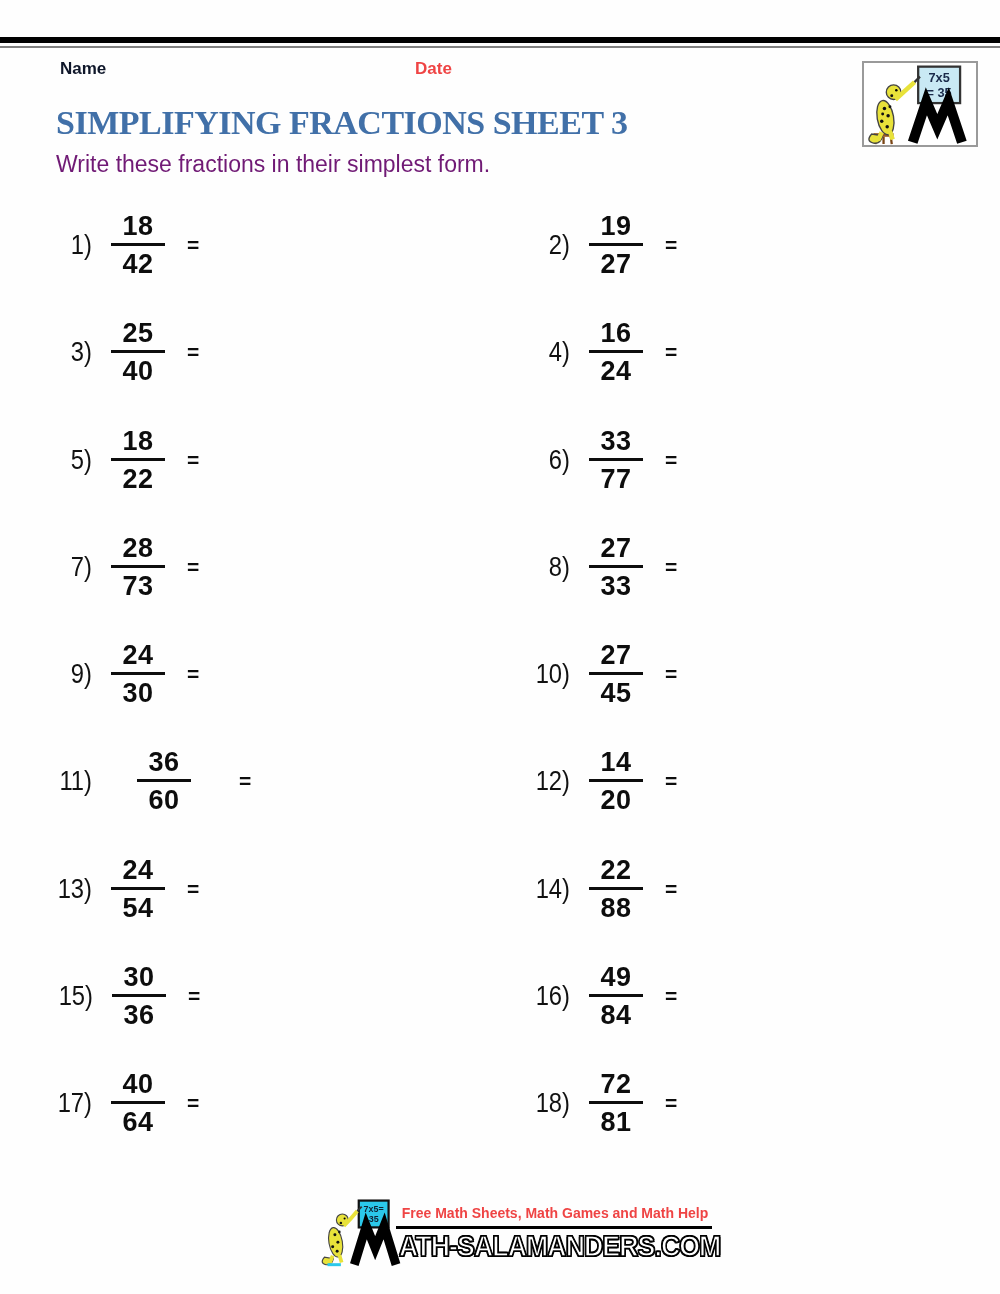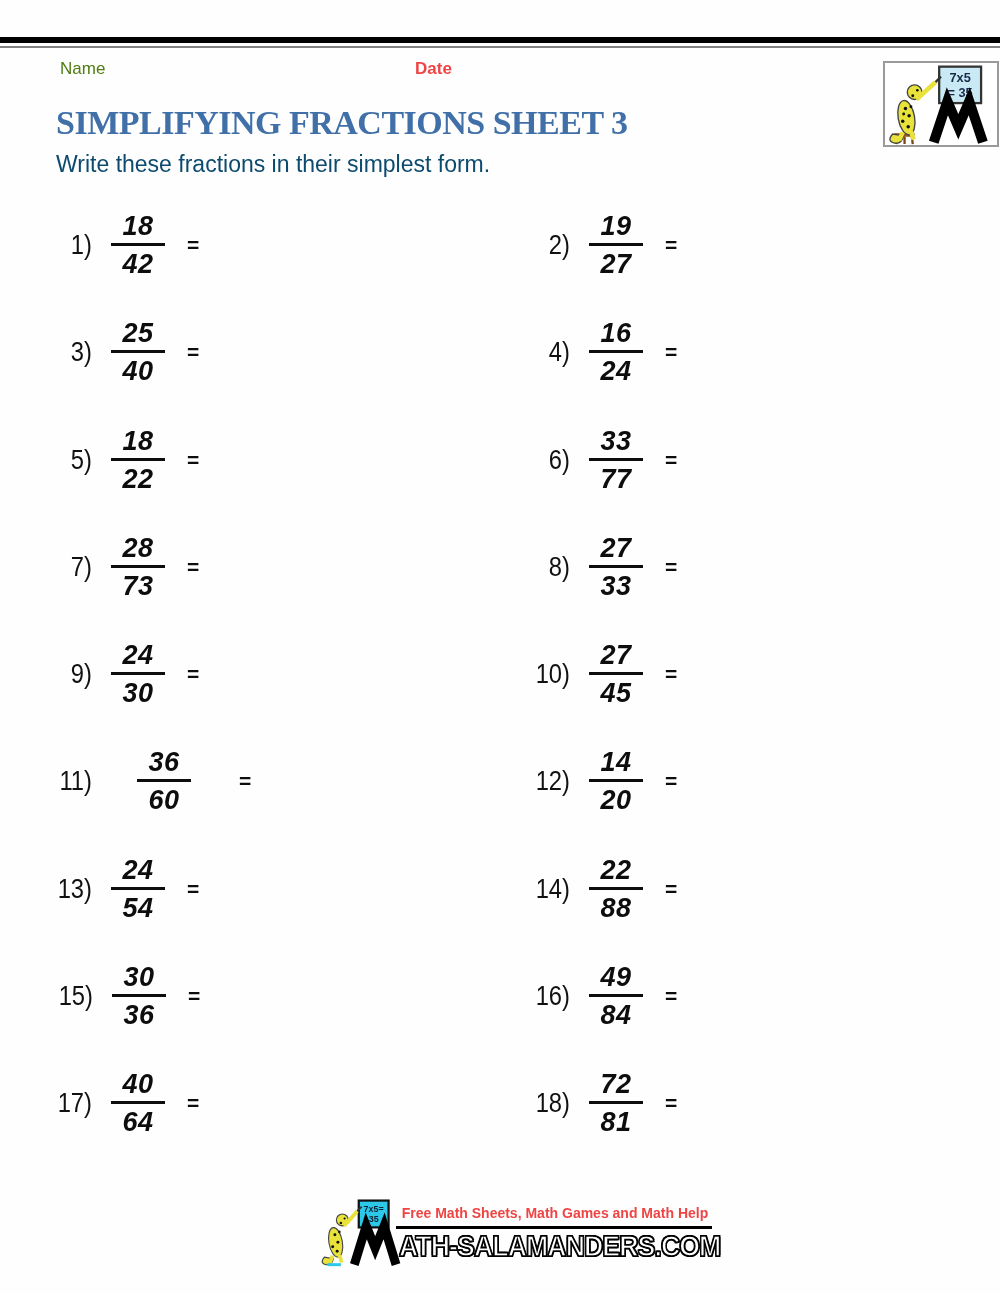--- a/index.html
+++ b/index.html
@@ -6,43 +6,43 @@
   .page{
     position:relative;
     width:1000px;height:1294px;
     background:#fefefe;
     font-family:"Liberation Sans", sans-serif;
     color:#111;
     overflow:hidden;
   }
   .topbar{position:absolute;left:0;top:37px;width:1000px;height:6px;background:#000;}
   .topbar-thin{position:absolute;left:0;top:46px;width:1000px;height:2px;background:#808080;}
-  .name-label{position:absolute;left:60px;top:59px;font-size:17px;font-weight:400;color:#4d7c0f;}
+  .name-label{position:absolute;left:60px;top:59px;font-size:17px;font-weight:700;color:#0f172a;}
   .date-label{position:absolute;left:415px;top:59px;font-size:17px;font-weight:600;color:#ef4444;}
   .title{
     position:absolute;left:56px;top:104px;
     font-family:"Liberation Serif", serif;
     font-size:34px;font-weight:600;letter-spacing:-0.5px;
     color:#4170a8;white-space:nowrap;
   }
   .subtitle{
     position:absolute;left:56px;top:151px;
-    font-size:23px;font-weight:500;color:#0c4a6e;white-space:nowrap;
+    font-size:23px;font-weight:500;color:#701a75;white-space:nowrap;
   }
   .logo-box{
-    position:absolute;left:883px;top:61px;width:116px;height:86px;
+    position:absolute;left:862px;top:61px;width:116px;height:86px;
     background:#fff;border:2px solid #9a9a9a;box-sizing:border-box;text-align:right;
   }
   .problems{position:absolute;left:0;top:0;width:1000px;height:1294px;}
   .problem{position:absolute;display:flex;align-items:center;height:90px;}
   .plabel{
     width:52px;text-align:right;font-size:27px;color:#111;
     transform:scaleX(0.88);transform-origin:right center;white-space:nowrap;
   }
-  .frac{margin-left:18px;min-width:56px;display:flex;flex-direction:column;align-items:center;font-style:italic;}
+  .frac{margin-left:18px;min-width:56px;display:flex;flex-direction:column;align-items:center;}
   .num,.den{
     display:inline-block;font-weight:bold;font-size:27px;line-height:1.05;
     color:#0d0d0d;letter-spacing:0.5px;
   }
   .num{padding:0 11px 3px;border-bottom:3px solid #0d0d0d;}
   .den{padding-top:4px;}
   .eq{margin-left:21px;font-weight:bold;font-size:21px;color:#0d0d0d;}
   .footer-tagline{
     position:absolute;left:398px;top:1205px;width:314px;text-align:center;
     font-size:14px;font-weight:bold;color:#ef4444;white-space:nowrap;

